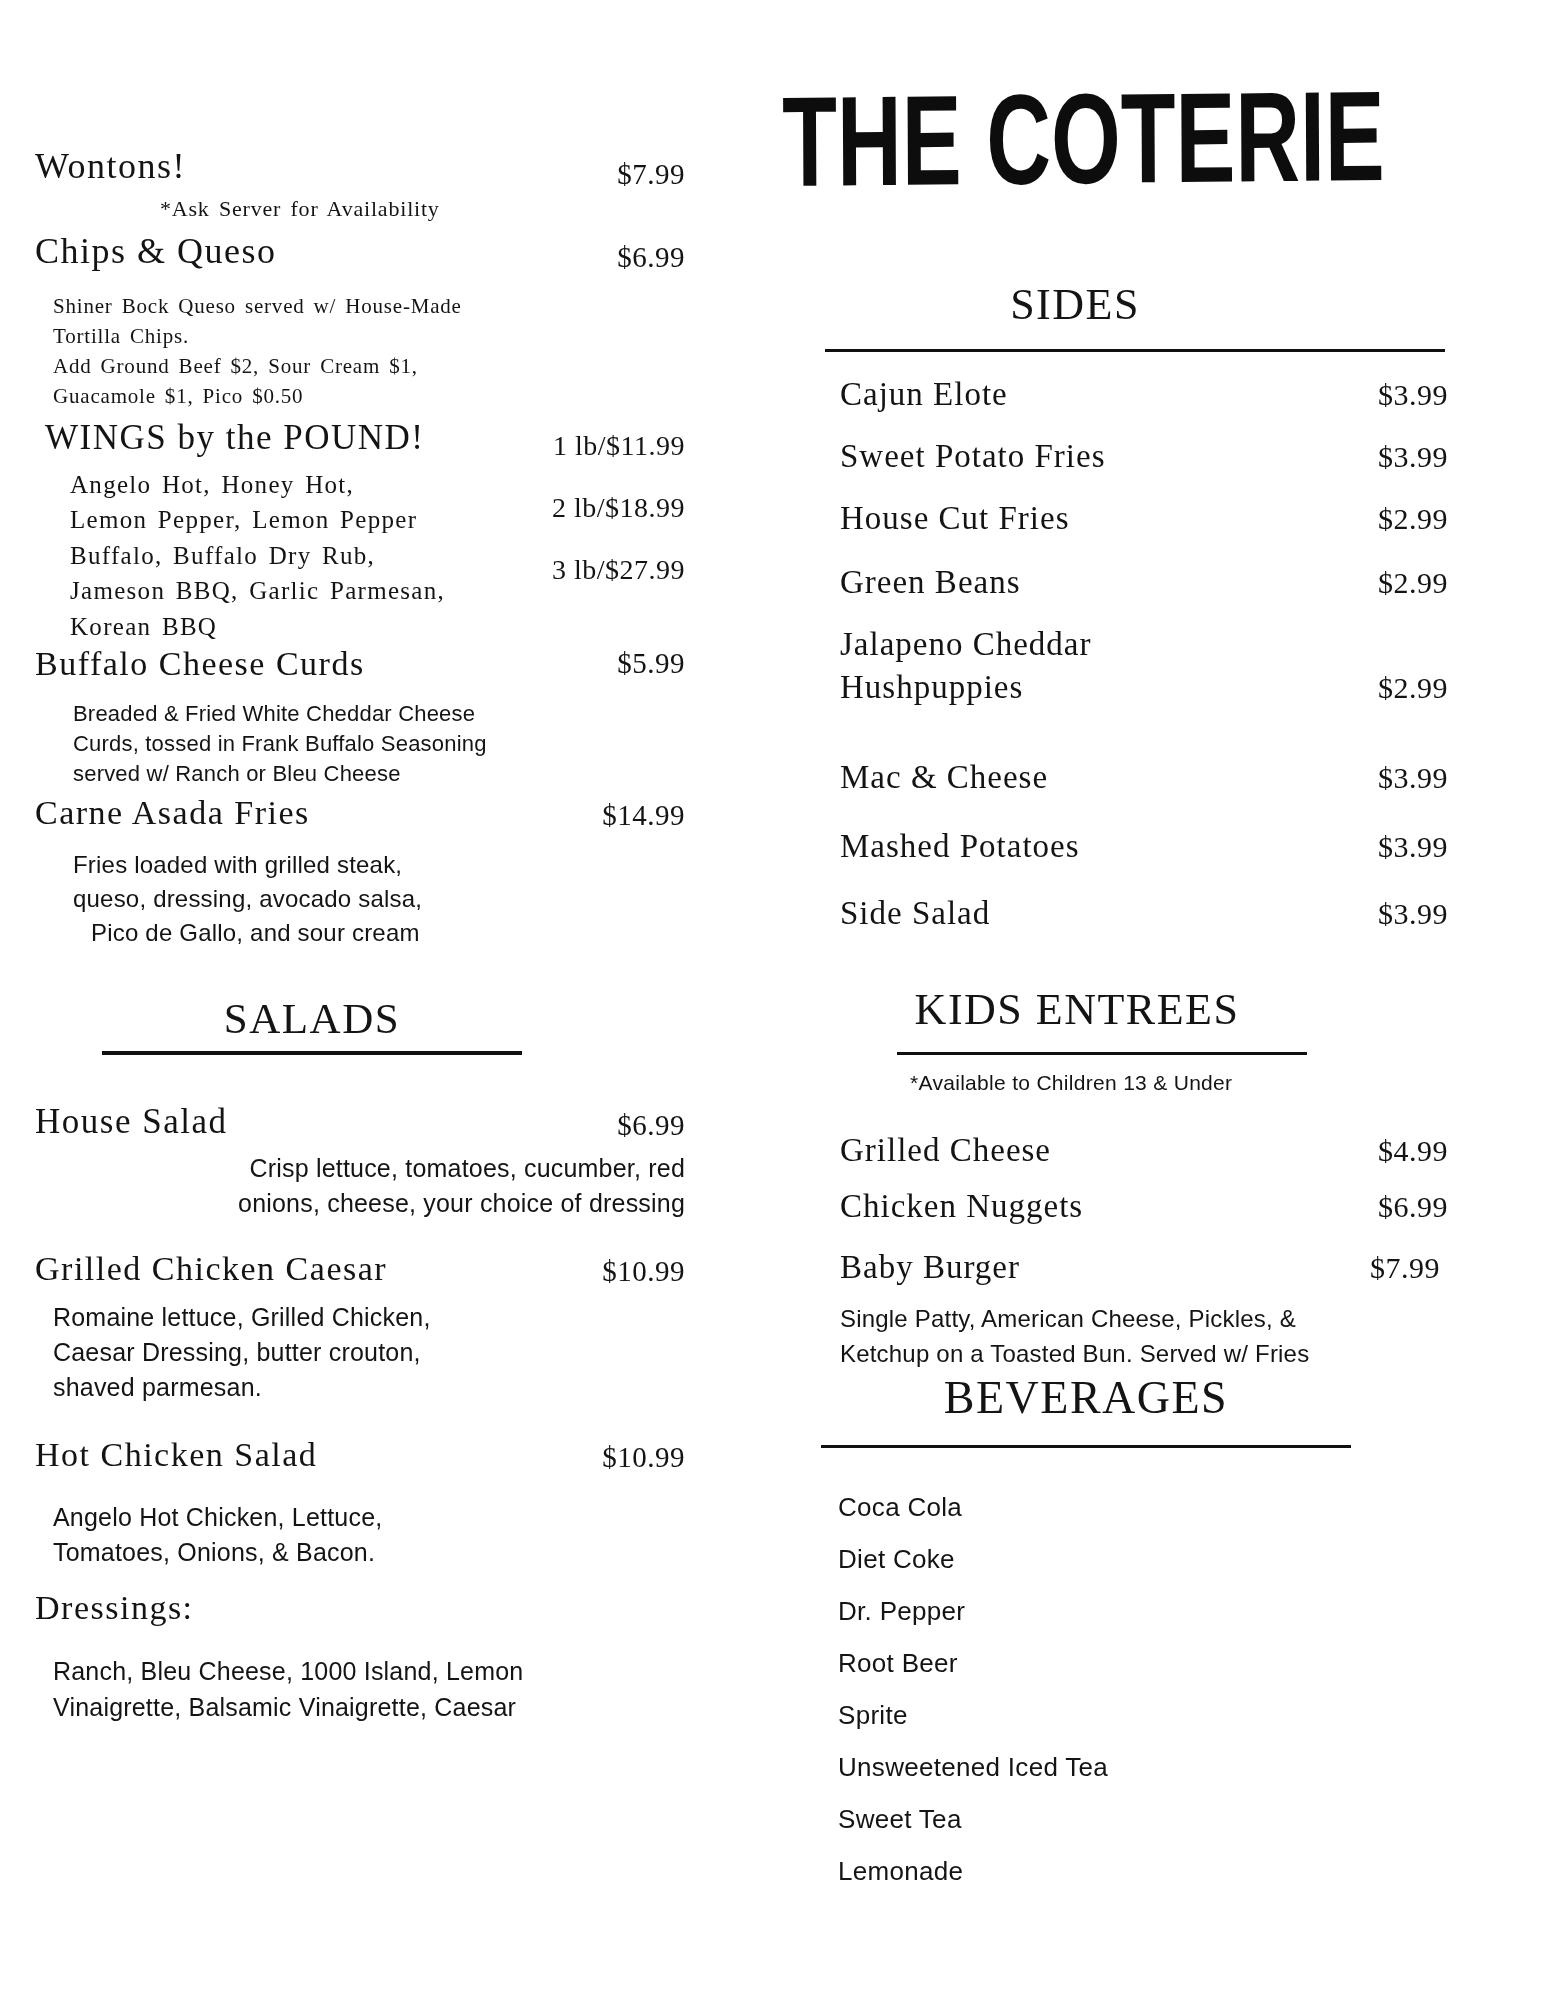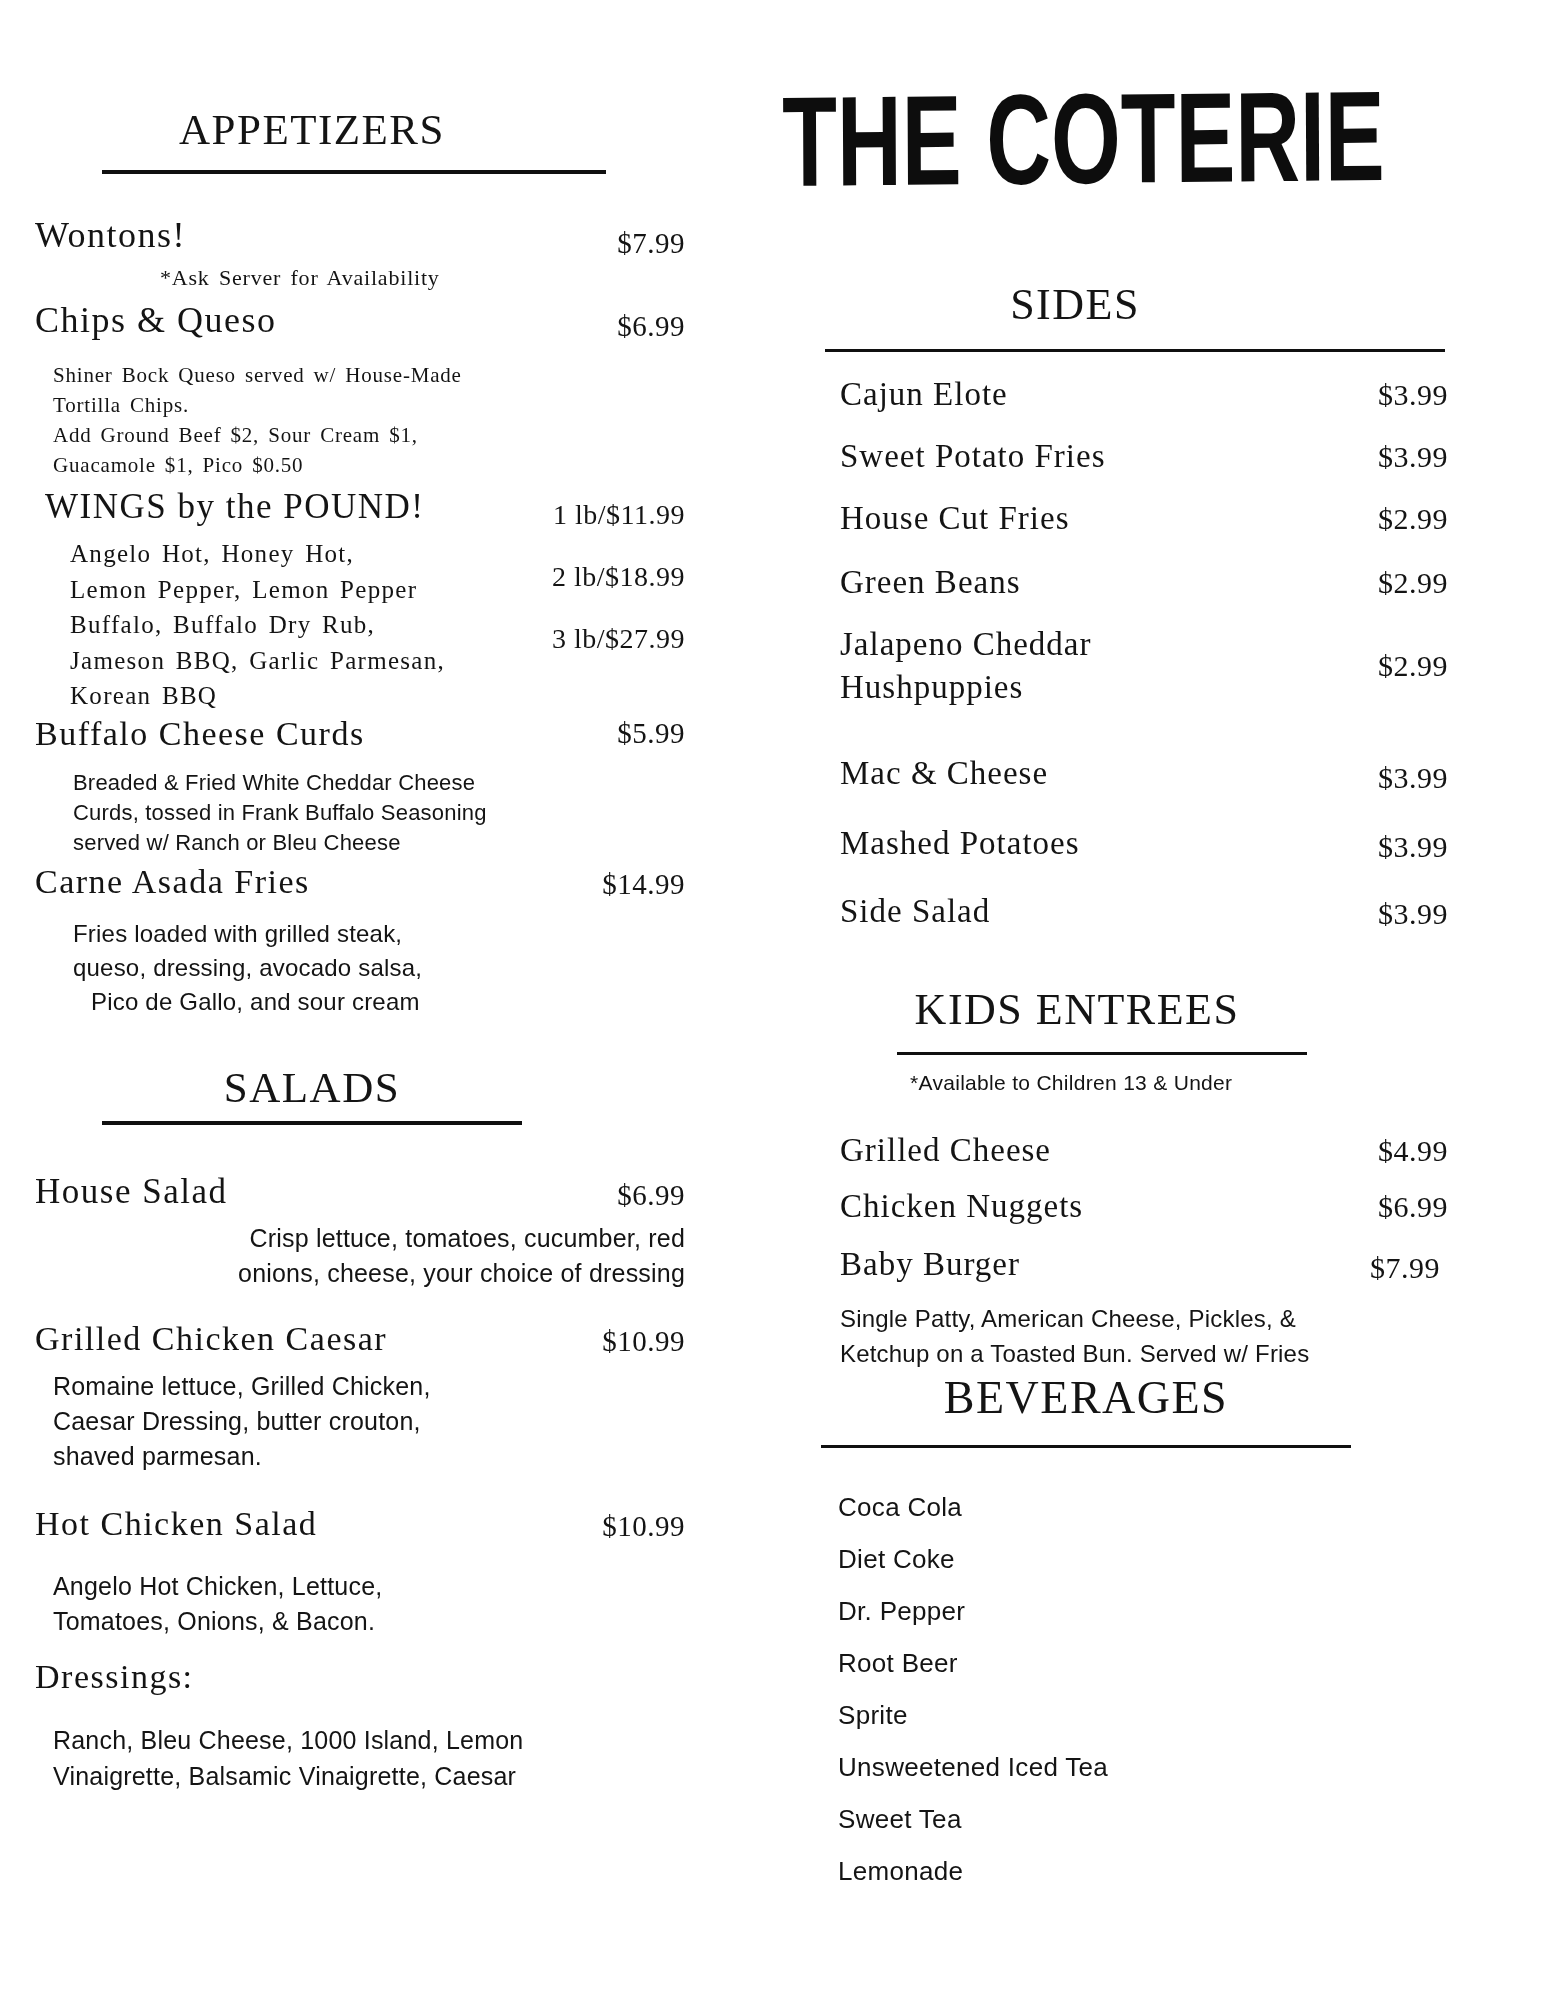--- a/index.html
+++ b/index.html
@@ -36,44 +36,41 @@
 
   
   .logo{position:absolute;left:782px;top:78px;font-family:"Liberation Sans", sans-serif;
       font-weight:900;font-size:128px;line-height:1;white-space:nowrap;
       transform:scaleX(0.70) rotate(-0.4deg);transform-origin:left top;color:#0d0d0d;}
 
   .sides-sec{position:absolute;left:840px;top:280px;width:608px;}
   .kids-sec{position:absolute;left:840px;top:985px;width:608px;}
   .bev-sec{position:absolute;left:836px;top:1372px;width:608px;}
 
-  .r-row{display:flex;justify-content:space-between;align-items:center;}
+  .r-row{display:flex;justify-content:space-between;align-items:flex-end;}
   .r-name{font-size:33px;line-height:43px;letter-spacing:1px;}
   .r-price{font-size:30px;line-height:43px;letter-spacing:0.5px;min-width:110px;text-align:right;}
 
   .note{font-family:"Liberation Sans", sans-serif;font-size:21px;letter-spacing:0.3px;}
 
   .bev-list{list-style:none;margin:44px 0 0 0;padding:0;}
   .bev-list li{font-family:"Liberation Sans", sans-serif;font-size:26px;line-height:30px;
       margin:0 0 22px 2px;letter-spacing:0.3px;}
 
   .pr84{padding-right:84px;}
   .pr120{padding-right:120px;}
   .pr50{padding-right:50px;}
 </style>
 </head>
 <body>
 
 <div class="page">
 
   <div class="col-left">
 
-    <div class="heading-block pr84" style="width:420px;margin-left:67px;">
-      <h2 class="menu-heading">APPETIZERS</h2>
-    </div>
 
     <div class="row" style="margin-top:40px;">
       <span class="iname" style="font-size:36px;">Wontons!</span>
       <span class="iprice" style="padding-top:12px;">$7.99</span>
     </div>
     <div class="desc-serif tiny" style="margin-top:2px;margin-left:125px;font-size:22px;">*Ask Server for Availability</div>
 
     <div class="row" style="margin-top:6px;">
       <span class="iname" style="font-size:36px;">Chips &amp; Queso</span>
       <span class="iprice" style="padding-top:10px;">$6.99</span>

